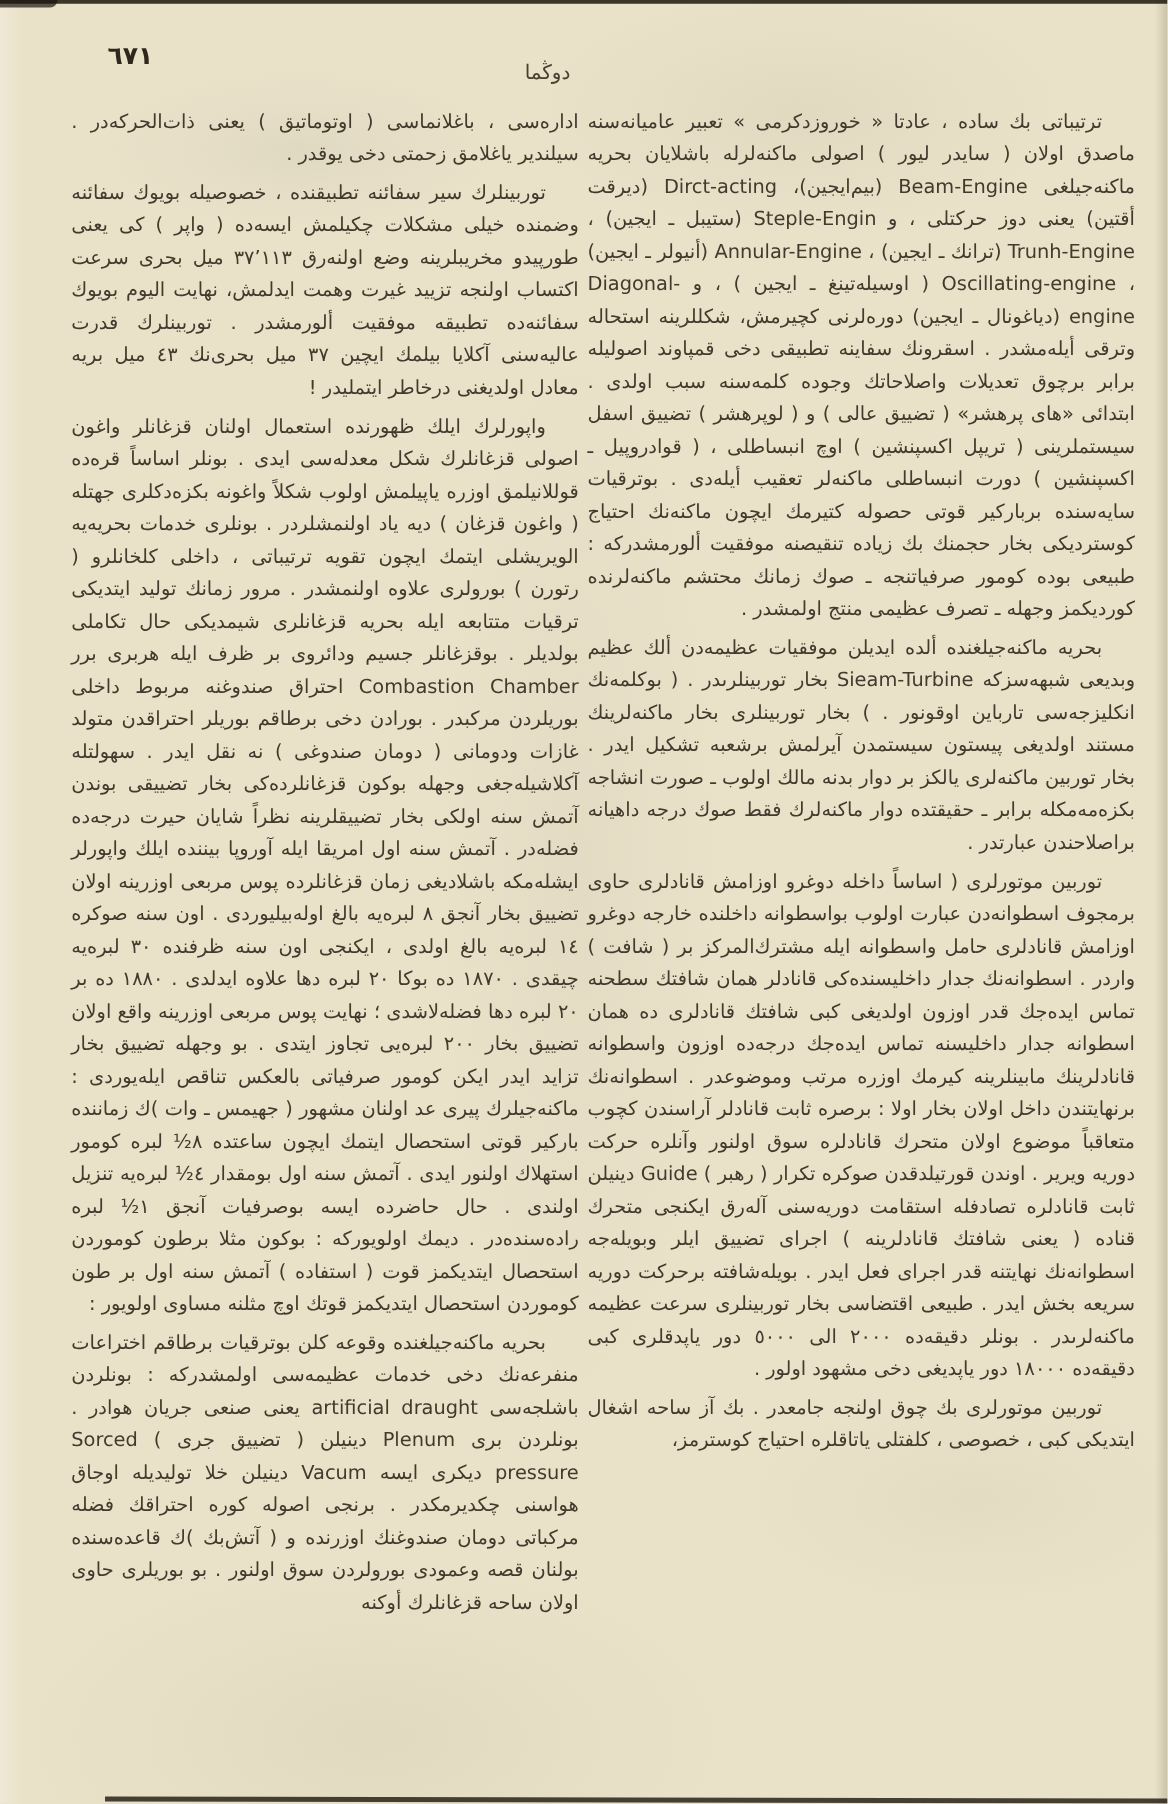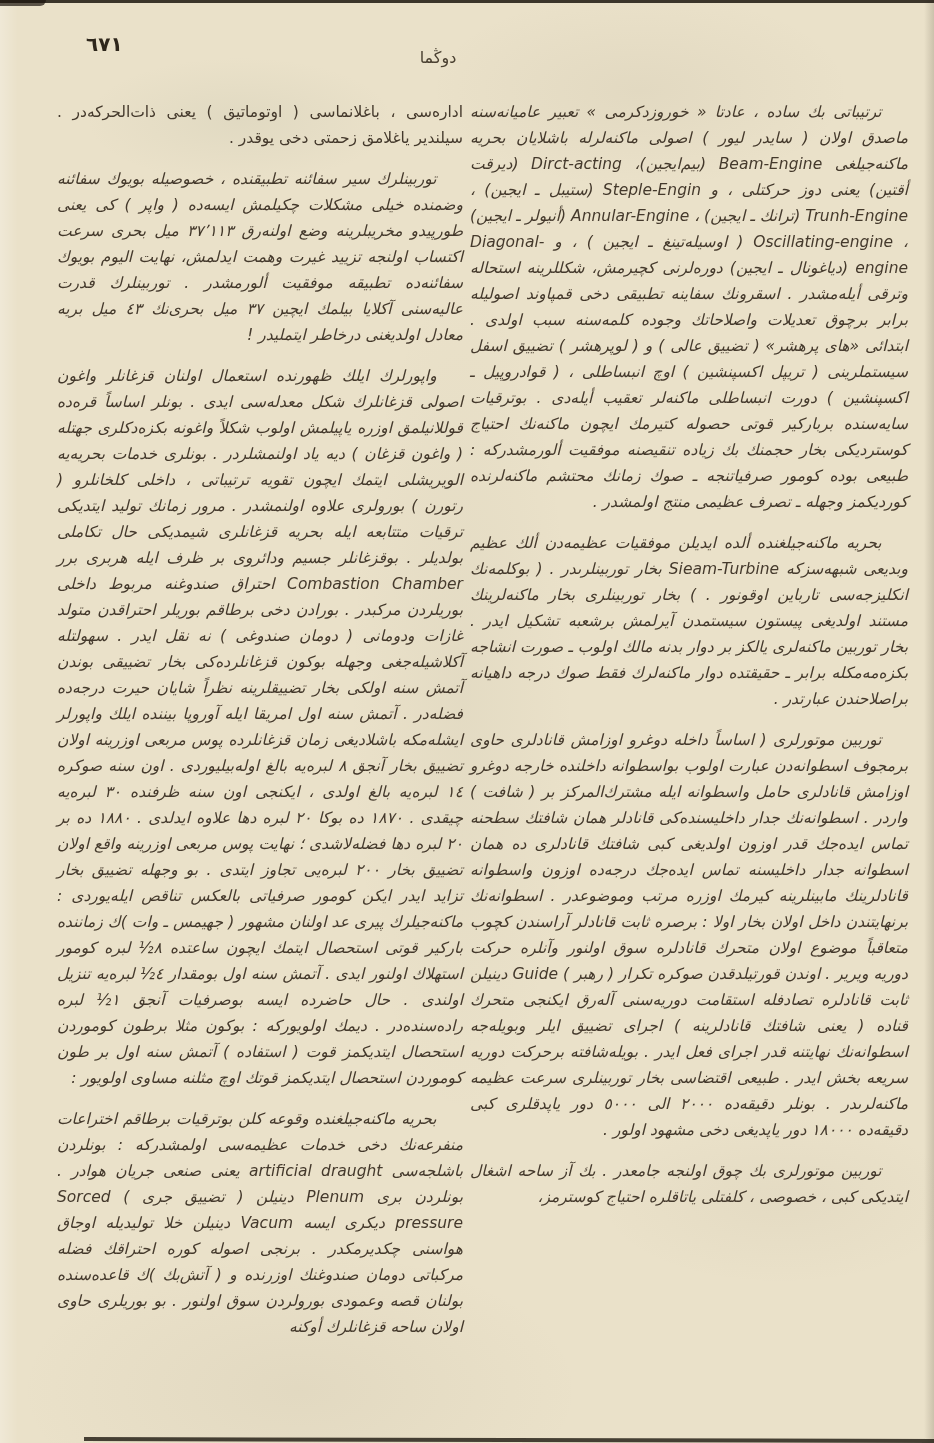--- a/index.html
+++ b/index.html
@@ -40,22 +40,22 @@
     position:absolute;top:48px;left:398px;width:80px;text-align:center;
     font-size:16px;color:#4a4031;direction:rtl;
   }
   .col{
     position:absolute;direction:rtl;text-align:justify;
     color:var(--ink,#44392c);
     font-size:15.5px;line-height:26px;
   }
   .col-left {left:57px; top:84px;width:406px;height:1260px;}
   .col-right{left:470px;top:84px;width:438px;height:1230px;}
-  .para{margin:15px 0 5px 0;}
-  .para.indent{text-indent:1.7em;font-style:italic;}
+  .para{margin:0 0 5px 0;}
+  .para.indent{text-indent:1.7em;}
 </style>
 </head>
 <body style="--paper: #eae1c9; --ink: #44392c; --edge: #1c160e;">
 
 <div class="paper-texture"></div>
 <div class="edge-top"></div>
 <div class="edge-top-nick"></div>
 <div class="edge-bottom"></div>
 
 <div class="page-number">٦٧١</div>

